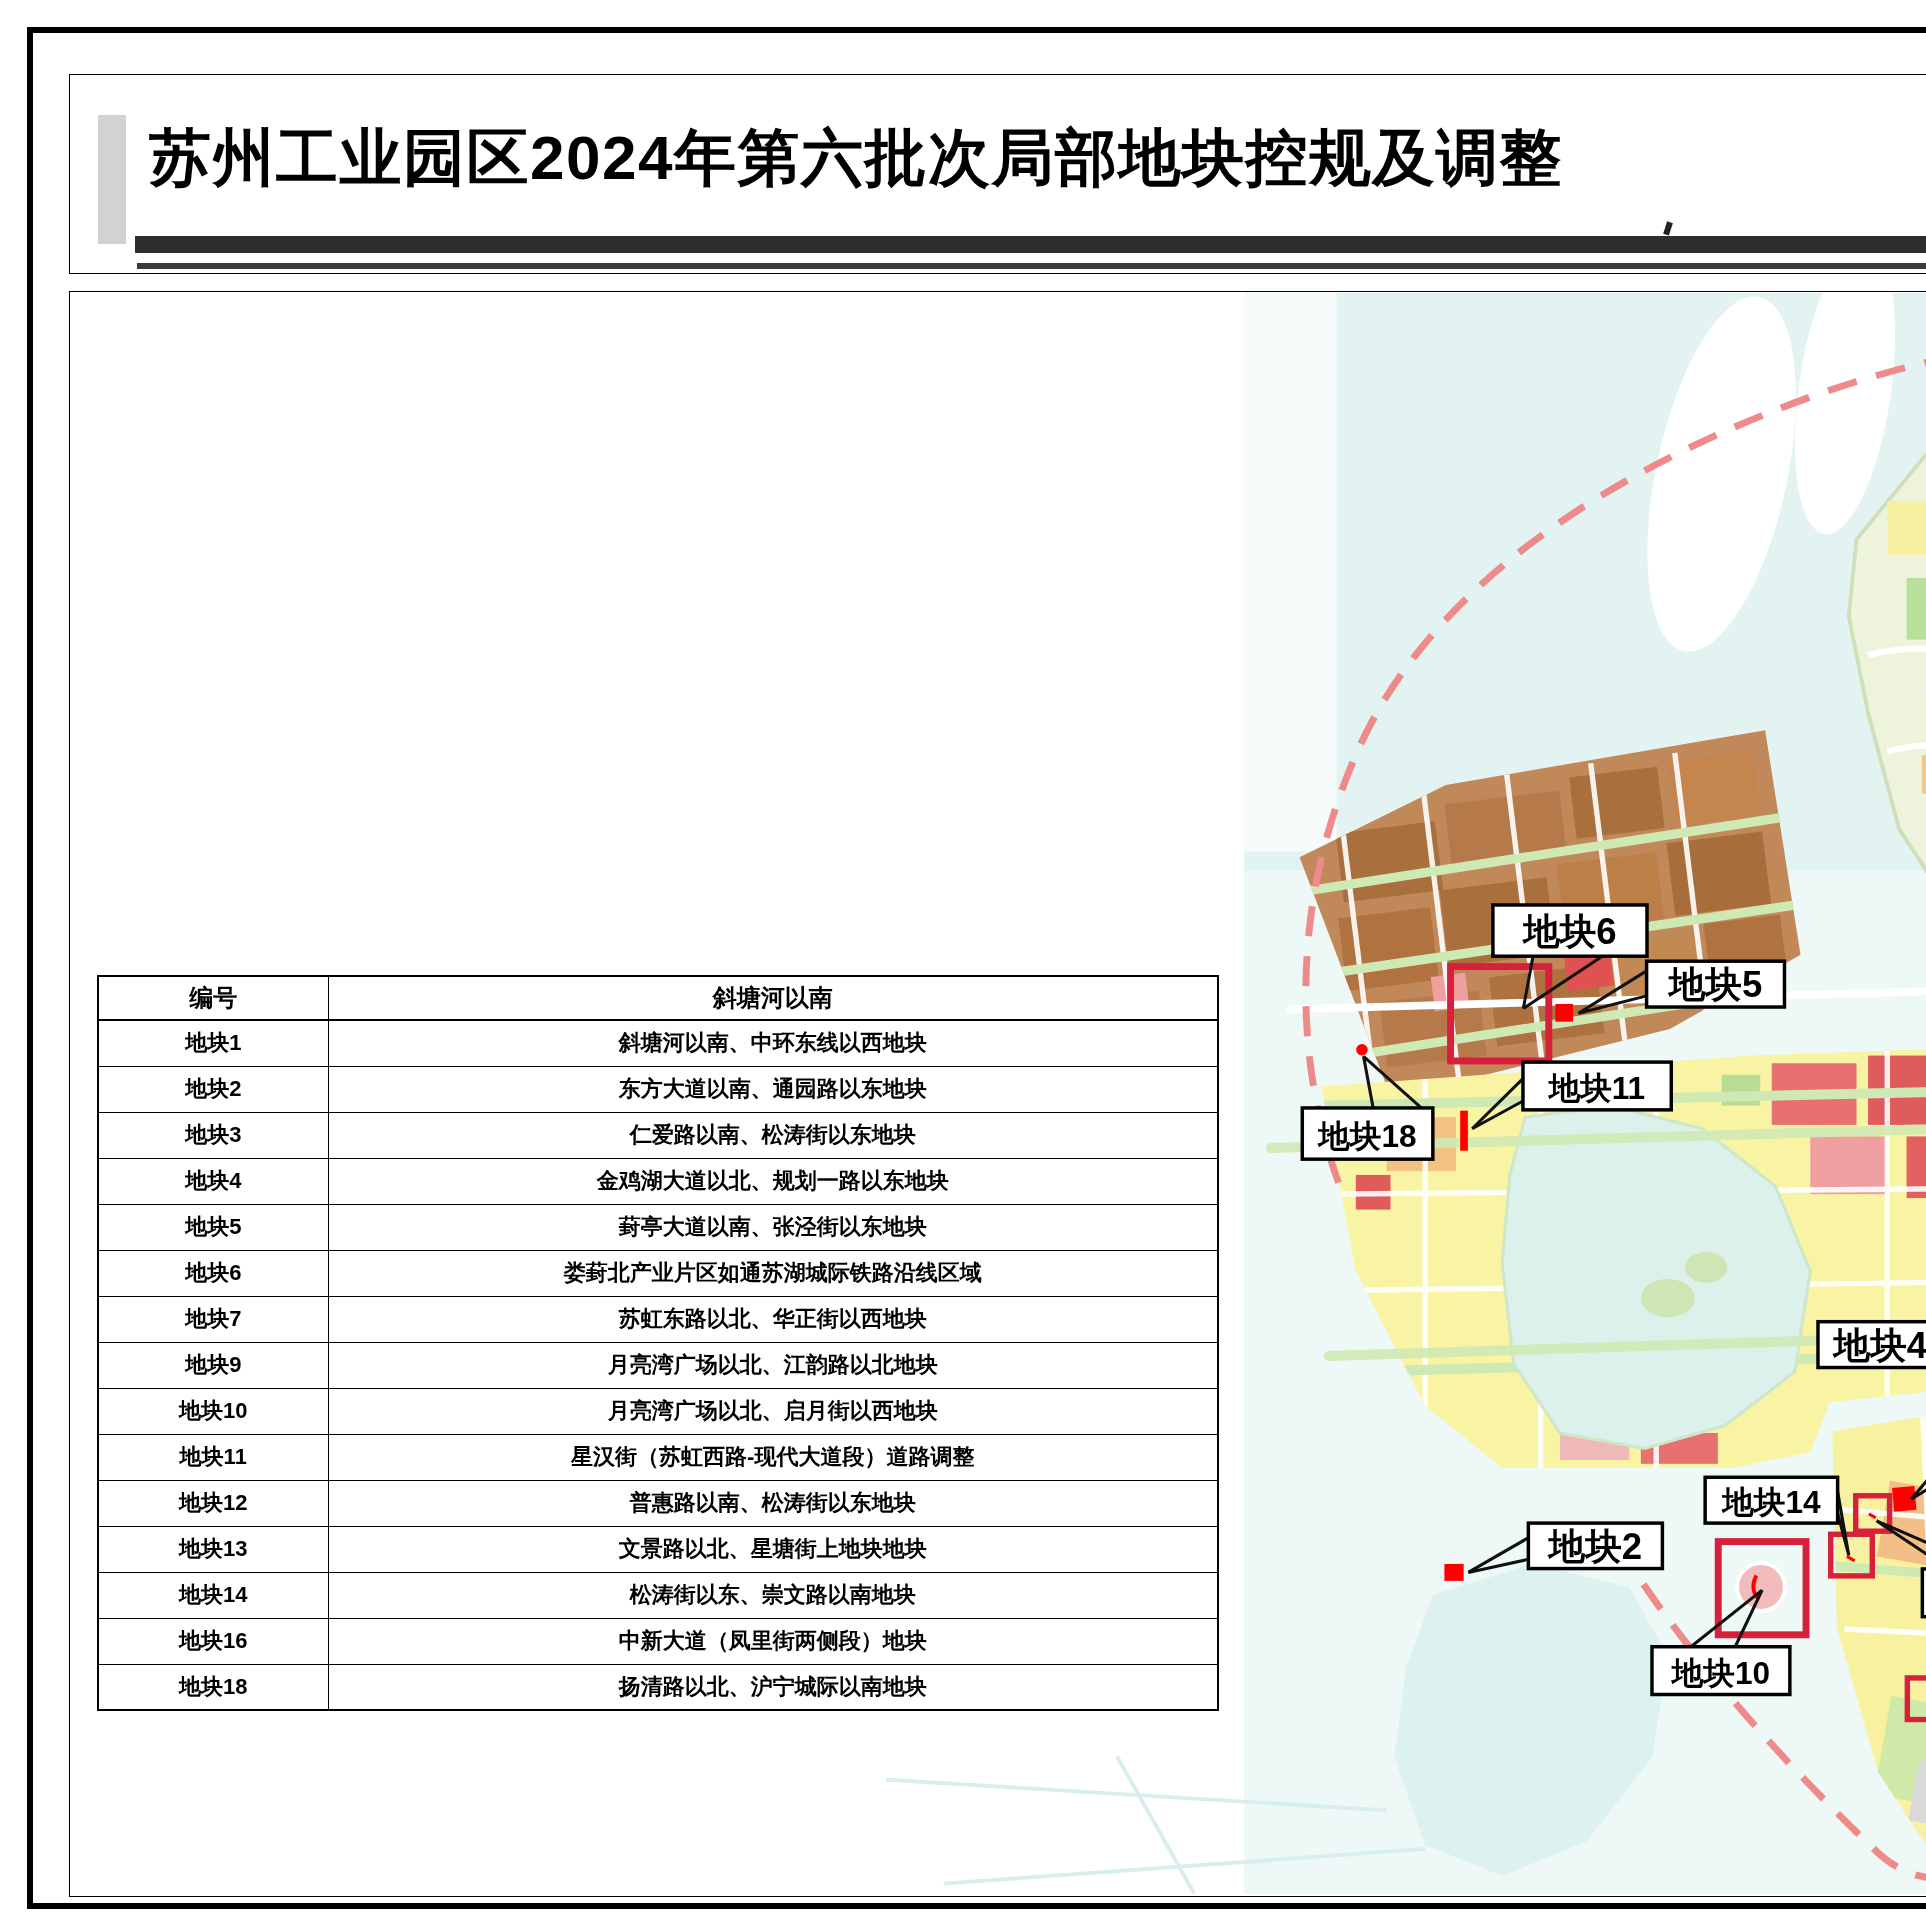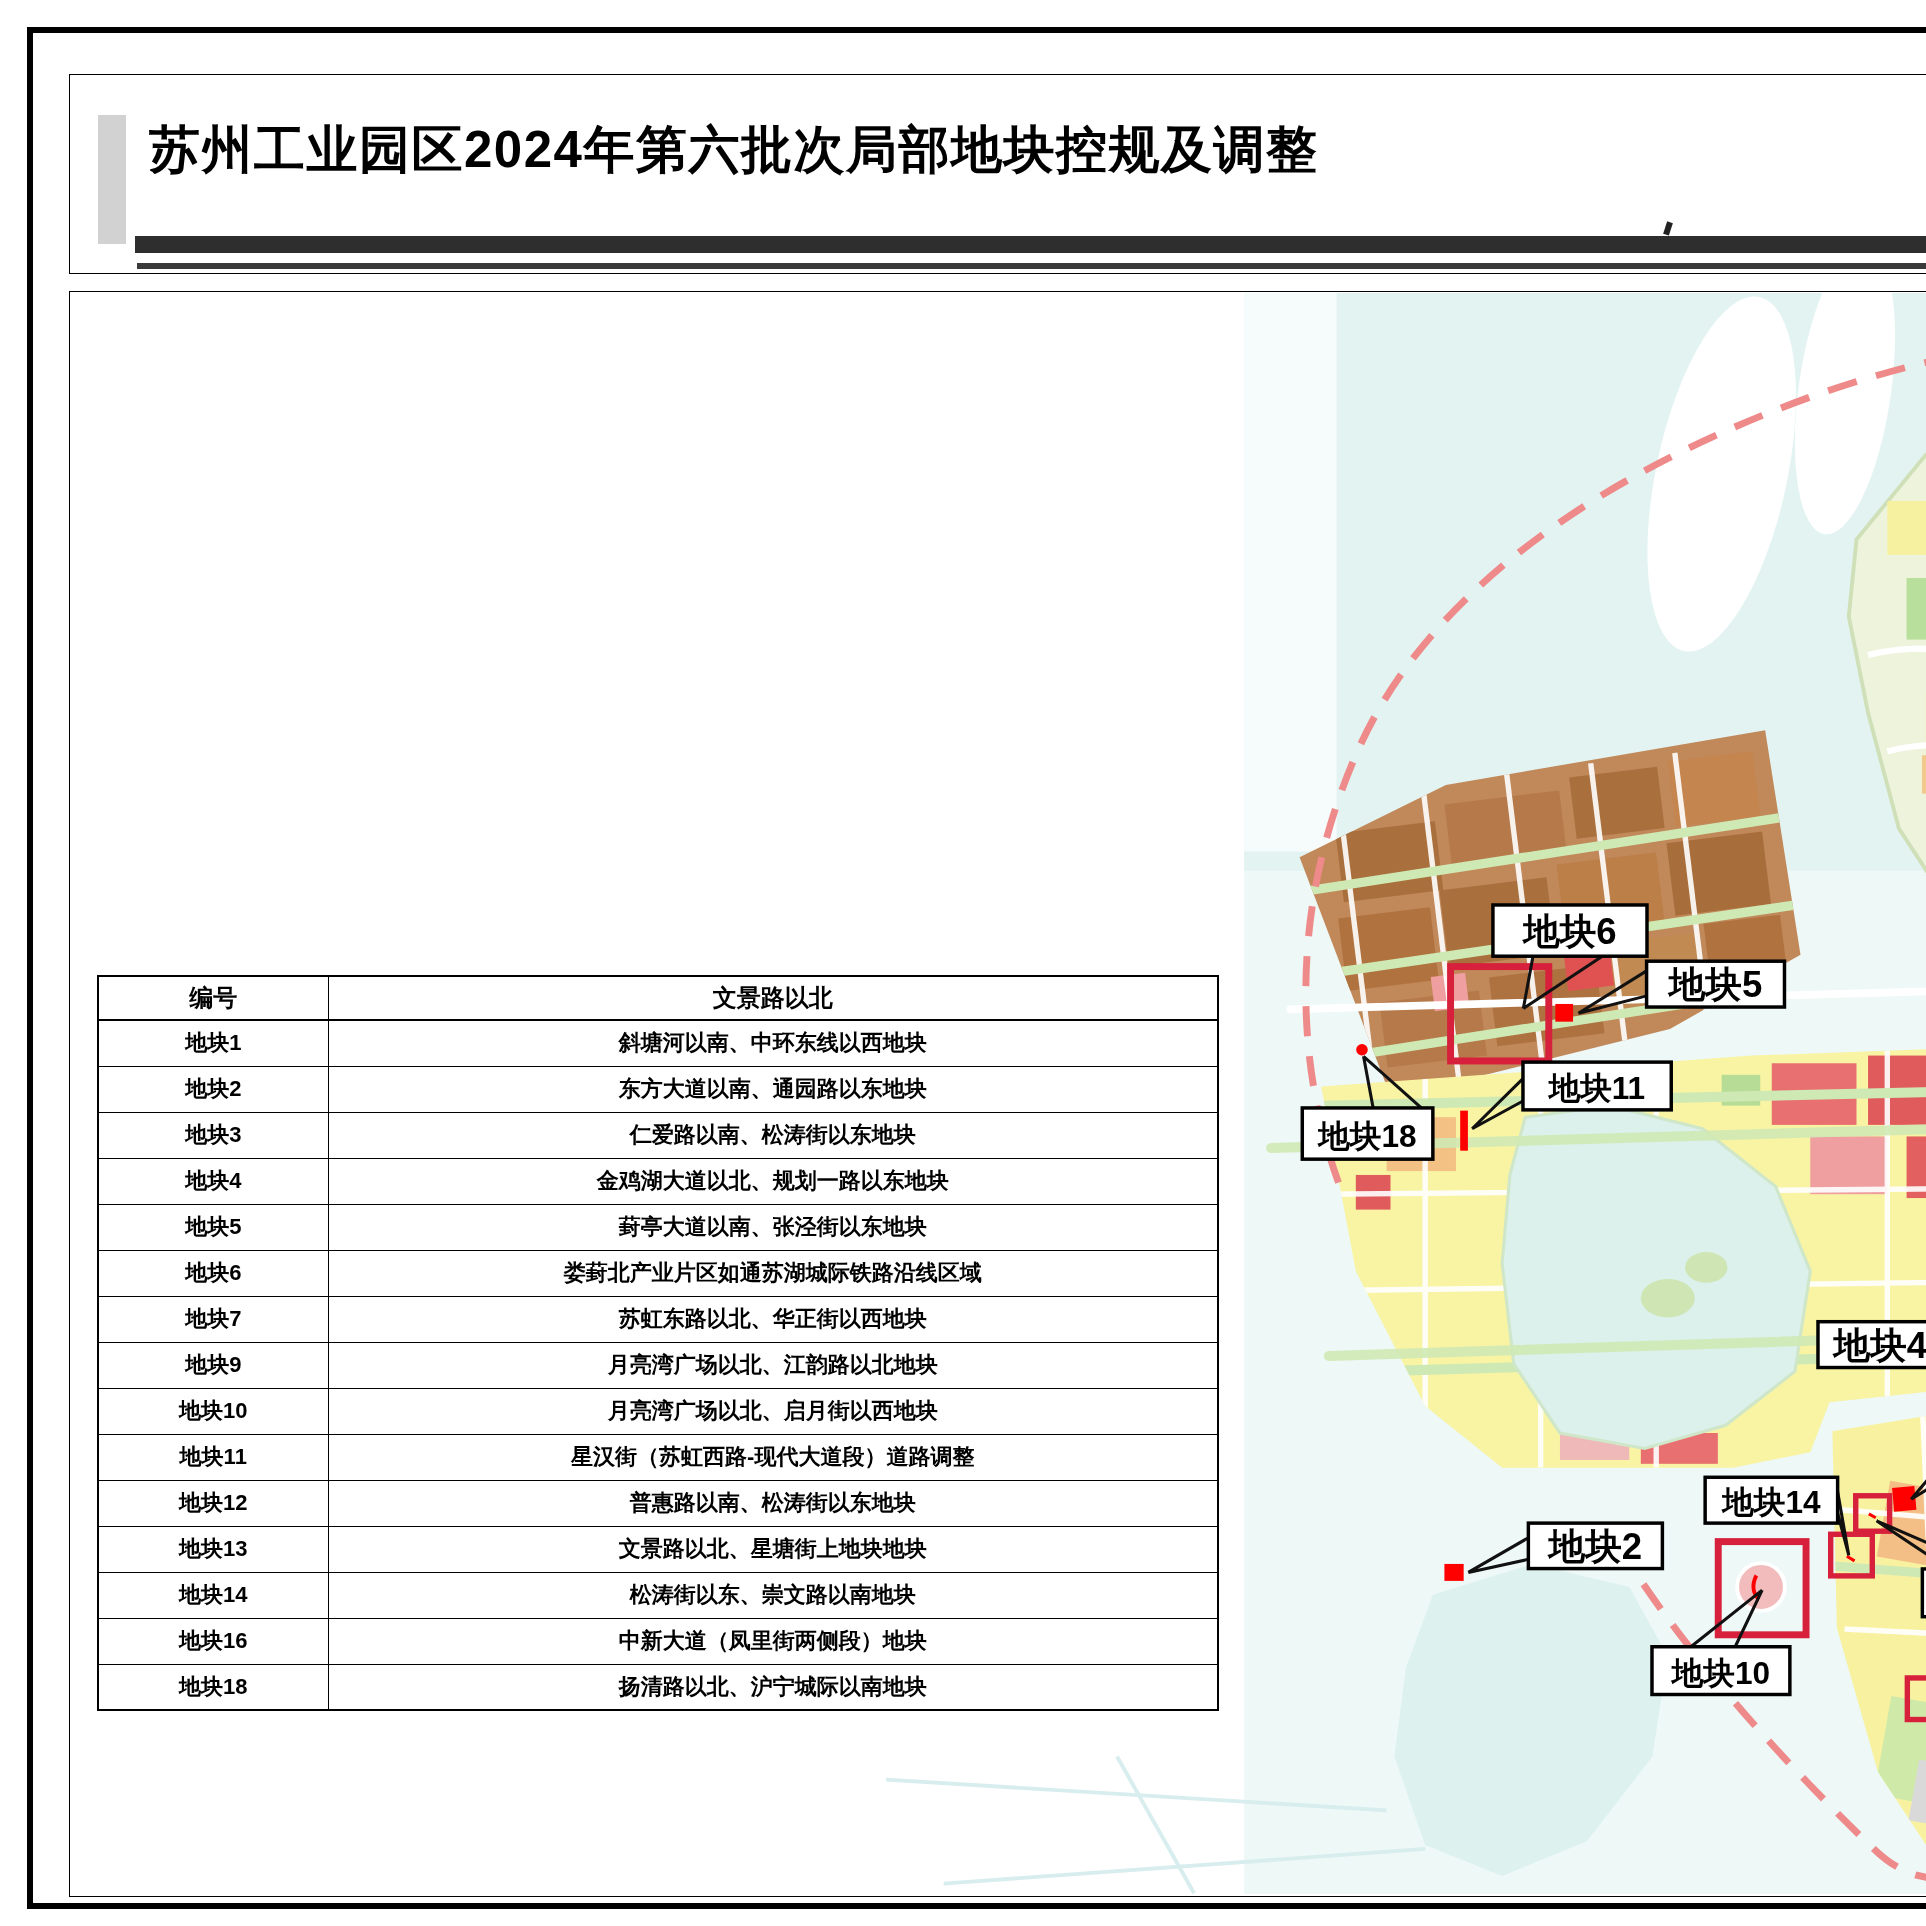--- a/index.html
+++ b/index.html
@@ -4,21 +4,21 @@
 <style>
   html,body{margin:0;padding:0;background:#ffffff;}
   body{width:2730px;height:1931px;position:relative;font-family:"Liberation Sans",sans-serif;overflow:hidden;}
   .abs{position:absolute;}
   
   .outer-frame{left:27px;top:27px;width:2668px;height:1870px;border:6.2px solid #000;}
   .header-panel{left:69px;top:74px;width:2599px;height:198px;border:1.9px solid #000;background:#fff;}
   .content-frame{left:69px;top:291px;width:2610px;height:1604px;border:1.9px solid #000;background:#fff;}
   
   .gray-bar{left:98px;top:115px;width:28px;height:129px;background:#d2d2d2;}
-  .title{left:149px;top:116px;width:1772px;font-size:51px;font-weight:bold;color:#000;letter-spacing:1.5px;white-space:nowrap;}
+  .title{left:149px;top:116px;width:1772px;font-size:62px;font-weight:bold;color:#000;letter-spacing:1.5px;white-space:nowrap;}
   .rule-thick{left:135px;top:236px;width:1938px;height:17px;background:#2e2e2e;}
   .rule-thin{left:137px;top:263px;width:1938px;height:5.8px;background:#3a3a3a;}
   .tick-artifact{left:1665px;top:222px;width:6.2px;height:13px;background:#222;transform:rotate(18deg);}
   
   .plots-table{left:97px;top:975px;width:1122px;border-collapse:collapse;table-layout:fixed;background:#fff;}
   .plots-table td{border:1.2px solid #000;text-align:center;vertical-align:middle;color:#000;font-size:22px;font-weight:600;padding:0;}
   .plots-table tr{height:46px;}
   .plots-table tr.hdr{height:44px;margin-left:44px;}
   .plots-table tr.hdr td{font-size:24px;font-weight:bold;border-bottom-width:2.7px;}
   .plots-table{border:2.3px solid #000;}
@@ -362,21 +362,21 @@
 </svg>
 
 <table class="abs plots-table">
   <colgroup>
       <col class="col-id">
       <col>
     </colgroup>
   <tbody>
       <tr class="hdr">
     <td>编号</td>
-    <td>文景路以北</td>
+    <td>斜塘河以南</td>
   </tr>
   <tr>
         <td>地块1</td>
         <td>斜塘河以南、中环东线以西地块</td>
       </tr>
   <tr>
         <td>地块2</td>
         <td>东方大道以南、通园路以东地块</td>
       </tr>
   <tr>

